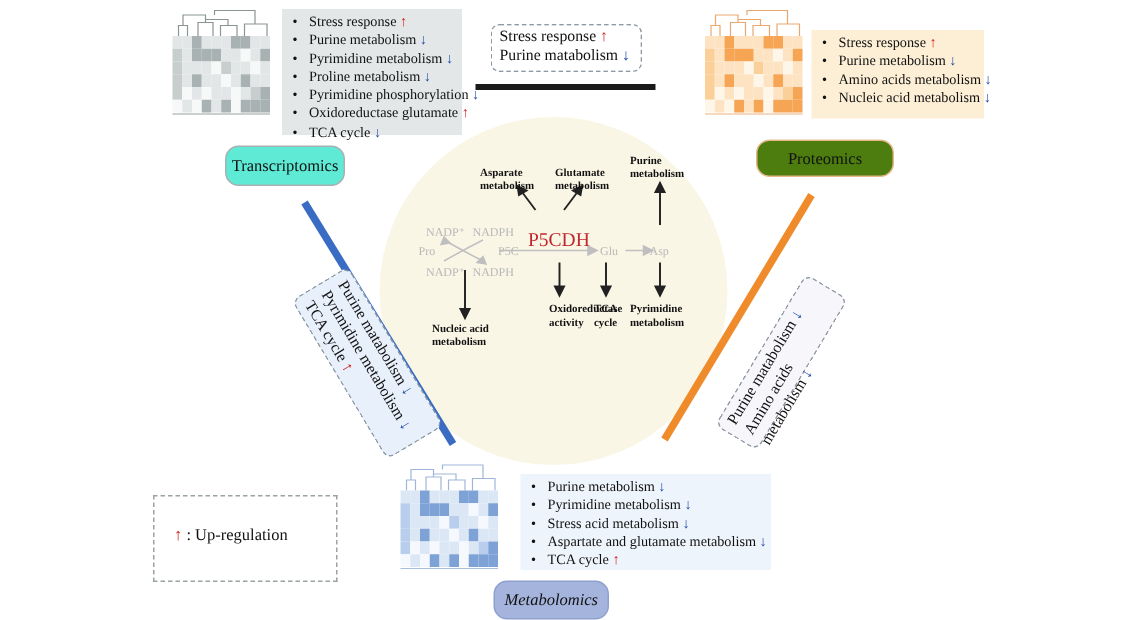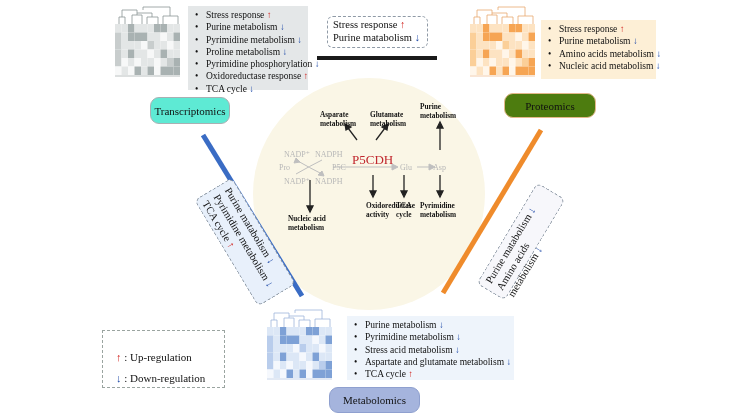--- a/index.html
+++ b/index.html
@@ -13,21 +13,21 @@
   .panel li { position:relative; white-space:nowrap; }
   .panel li::before { content:"\2022"; position:absolute; left:-11px; top:0; }
   .up { color:#d0201c; font-weight:bold; }
   .down { color:#1f4aa8; font-weight:bold; }
   .panel-t { left:188px; top:6px; width:120px; height:84px; background:#e4e7e8; }
   .panel-p { left:541px; top:20px; width:115px; height:59px; background:#fdefd6; }
   .panel-m { left:347px; top:316px; width:167px; height:64px; background:#eef4fb; }
   .pill { border-radius:9px; font-size:11px; display:flex; align-items:center; justify-content:center; box-sizing:border-box; }
   .pill-t { left:150px; top:97px; width:80px; height:27px; background:#5eead4; border:1px solid #a9b0b3; }
   .pill-p { left:504px; top:93px; width:92px; height:25px; background:#4d7c0f; border:1px solid #e4b88a; }
-  .pill-m { left:329px; top:387px; width:91px; height:26px; background:#a5b4dd; border:1px solid #8fa0cf; }
+  .pill-m { left:329px; top:387px; width:77px; height:26px; background:#a5b4dd; border:1px solid #8fa0cf;font-style:italic; }
   .dashbox { border:1.2px dashed #8f9aa6; border-radius:6px; font-size:10.5px; line-height:13px; box-sizing:border-box; }
   .top-box { left:327px; top:16px; width:101px; height:32px; padding:1px 5px; }
   .legend { left:102px; top:330px; width:123px; height:58px; border:1.2px dashed #9aa4a0; font-size:11px; box-sizing:border-box; padding:16px 0 0 13px; line-height:21px; }
   .node { font-family:"Liberation Serif",serif; position:absolute; font-size:7.3px; font-weight:bold; text-align:left; line-height:8.5px; color:#111; white-space:nowrap; }
   .gray { color:#b8b8b8; font-weight:normal; font-size:8px; position:absolute; white-space:nowrap; }
 </style>
 </head>
 <body>
 
 <div class="abs circle"></div>
@@ -258,21 +258,21 @@
     <line x1="12" y1="74" x2="77" y2="74" stroke="#9fb5da" stroke-width="0.6"></line>
   </svg>
 
 <div class="abs panel panel-t">
   <ul id="list-t">
       <li><span>Stress response </span><span class="up">↑</span></li>
       <li><span>Purine metabolism </span><span class="down">↓</span></li>
       <li><span>Pyrimidine metabolism </span><span class="down">↓</span></li>
       <li><span>Proline metabolism </span><span class="down">↓</span></li>
       <li><span>Pyrimidine phosphorylation </span><span class="down">↓</span></li>
-      <li><span>Oxidoreductase response </span><span class="up">↑</span></li>
+      <li><span>Oxidoreductase glutamate </span><span class="up">↑</span></li>
       <li><span>TCA cycle </span><span class="down">↓</span></li>
     </ul>
 </div>
 <div class="abs pill pill-t">Transcriptomics</div>
 
 <div class="abs panel panel-p">
   <ul id="list-p">
       <li><span>Stress response </span><span class="up">↑</span></li>
       <li><span>Purine metabolism </span><span class="down">↓</span></li>
       <li><span>Amino acids metabolism </span><span class="down">↓</span></li>
@@ -324,17 +324,13 @@
 <div class="gray" style="left:433px;top:163px;">Asp</div>
 <div class="gray" style="left:284px;top:177px;">NADP⁺</div>
 <div class="gray" style="left:315px;top:177px;">NADPH</div>
 <div class="abs" style="left:352px;top:152px;font-size:13px;color:#c0262d;">P5CDH</div>
 
 <div class="abs legend">
   <div>
     <span class="up">↑</span>
     <span>: Up-regulation</span>
   </div>
-  <div>
-    <span class="down">↓</span>
-    <span>: Down-regulation</span>
-  </div>
 </div>
 
 </body></html>

